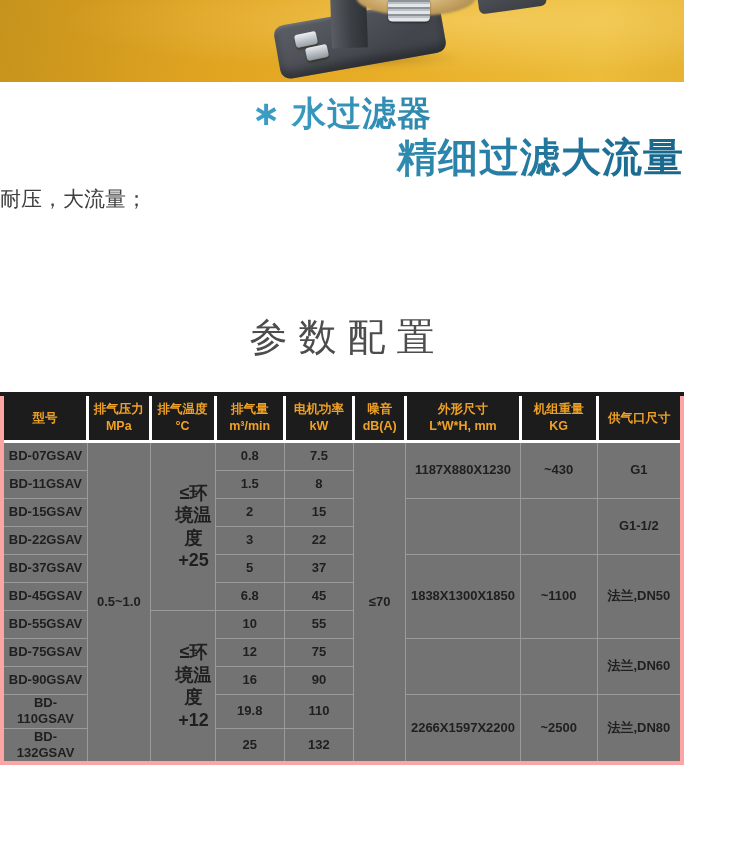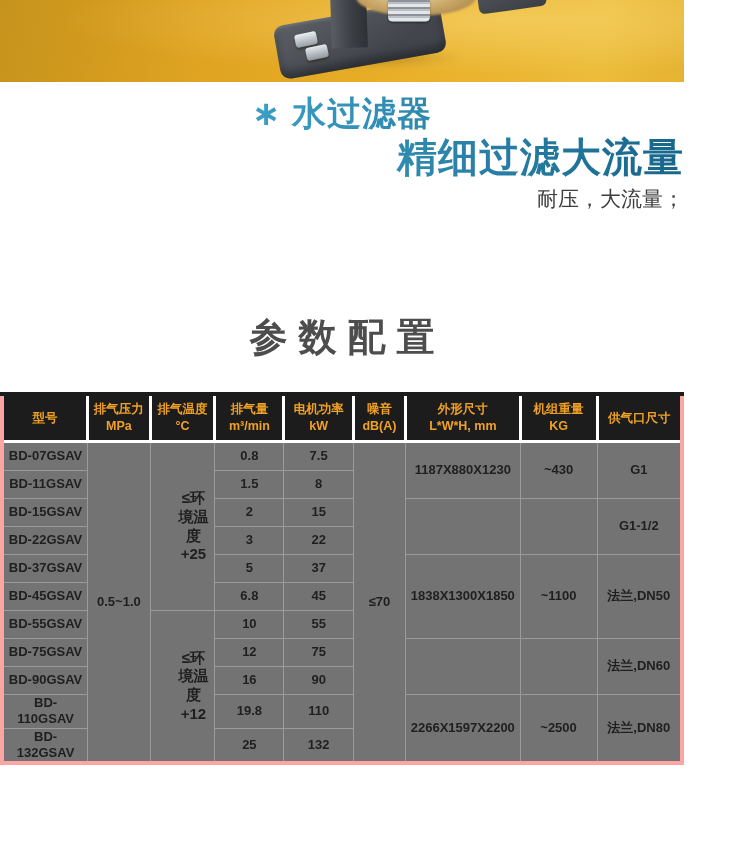--- a/index.html
+++ b/index.html
@@ -33,38 +33,38 @@
     background:linear-gradient(170deg,#50545a,#3b3f44); }
 
   
   .hero-title { margin:11px 0 0 0; text-align:center; font-weight:bold; line-height:1; }
   .hero-title .t1, .hero-title .t2 { display:block;
     background:linear-gradient(90deg, var(--ti-start), var(--ti-end));
     -webkit-background-clip:text; background-clip:text; color:transparent; letter-spacing:1px; }
   .hero-title .t1 { font-size:34px; padding:3px 0; }
   .hero-title .t2 { font-size:40px; padding:4px 0 3px 0;text-align:right; }
 
-  .features { margin-top:6px; text-align:right; color:#3e3e3e; font-size:21px; line-height:26px; }
+  .features { margin-top:6px; text-align:left; color:#3e3e3e; font-size:21px; line-height:26px; }
 
   
   .section-head { margin-top:100px; text-align:center; }
-  .section-title { font-size:38px; color:#4d4d4d; letter-spacing:11px; text-indent:11px; font-weight:700; }
+  .section-title { font-size:38px; color:#4d4d4d; letter-spacing:11px; text-indent:11px; font-weight:400; }
   .section-sub { margin-top:17px; font-size:13px; color:#8f8f8f; letter-spacing:4.5px; text-indent:4.5px; }
 
   
   table.params { border-collapse:collapse; table-layout:fixed; margin:29px auto 11px auto;
     border:4px solid #fca5a5; }
   table.params th { background:var(--th-bg); color:var(--th-fg); font-size:12.5px; font-weight:bold;
     height:44px; border-left:3px solid #fff; border-top:4px solid var(--th-bg);
     border-bottom:3px solid #fff; white-space:pre-line; line-height:1.35; padding:0; }
   table.params th:first-child { border-left:none; }
   table.params td { border:1px solid #9b9b9b; text-align:center; vertical-align:middle;
     font-size:13px; font-weight:bold; color:#1f1f1f; height:27px; padding:0 2px;
     white-space:pre-line; line-height:1.25; background:#737373; }
-  table.params td.c-temp { font-size:15px;padding-left:24px; }
+  table.params td.c-temp { font-size:18px;padding-left:24px; }
   table.params td.c-model { font-size:13px; }
 </style>
 </head>
 <body>
 
 <div class="page">
 
   <div class="hero-photo">
     <div class="m-shadow"></div>
     <div class="m-plate"></div>

